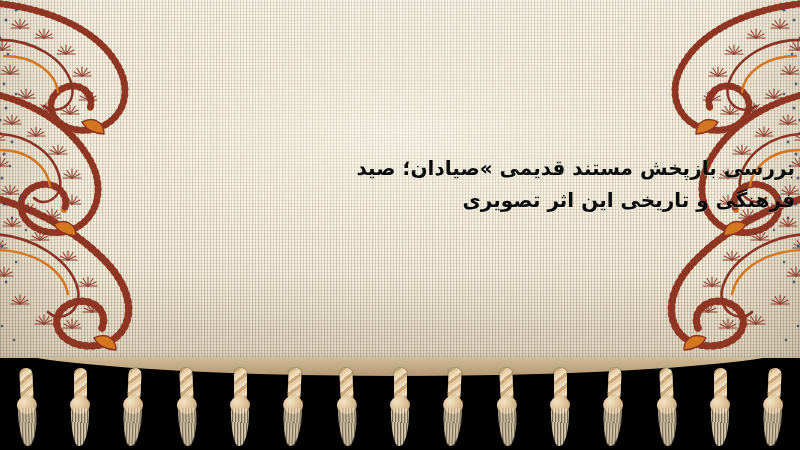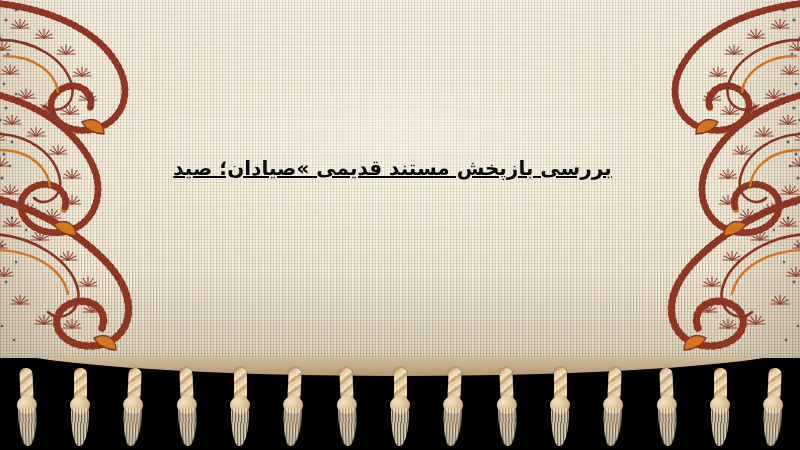--- a/index.html
+++ b/index.html
@@ -83,25 +83,24 @@
     position:absolute;left:6px;top:40px;width:18px;height:38px;
     background:
       repeating-linear-gradient(92deg, rgba(240,226,200,.95) 0 1px, rgba(170,146,112,.75) 1px 2px, rgba(225,206,174,.9) 2px 3px);
     border-radius:4px 4px 55% 45% / 4px 4px 95% 95%;
     filter:blur(.3px);
     opacity:.95;
   }
 
   
   .title-block{
-    position:absolute;left:0;right:15px;top:152px;
-    text-align:center;
+    position:absolute;left:0;right:5px;top:152px;
+    text-align:right;
     direction:rtl;
     z-index:5;
-    text-decoration:underline;
   }
   .title-line{
     display:block;
     font-family:"DejaVu Sans", sans-serif;
     font-weight:bold;
     font-size:20px;
     line-height:32px;
     color:#0a0a0a;
     letter-spacing:0;
     text-shadow:0 1px 0 rgba(255,255,255,.35);
@@ -347,20 +346,21 @@
         </g>
       </svg>
     </div>
 
     <div class="hem"></div>
     <div class="hem-edge"></div>
   </div>
 
   <div class="title-block">
     <span class="title-line">بررسی بازپخش مستند قدیمی »صیادان؛ صید</span>
+    <span class="title-line">فرهنگی و تاریخی این اثر تصویری</span>
   </div>
 
   <div class="fringe">
     <div class="fringe-top"></div>
     <div class="tassels" id="tassels">
         <div class="tassel" style="left: 11.6667px; transform: rotate(-2.5deg);">
           <div class="knot"></div>
           <div class="ball"></div>
           <div class="skirt"></div>
         </div>

